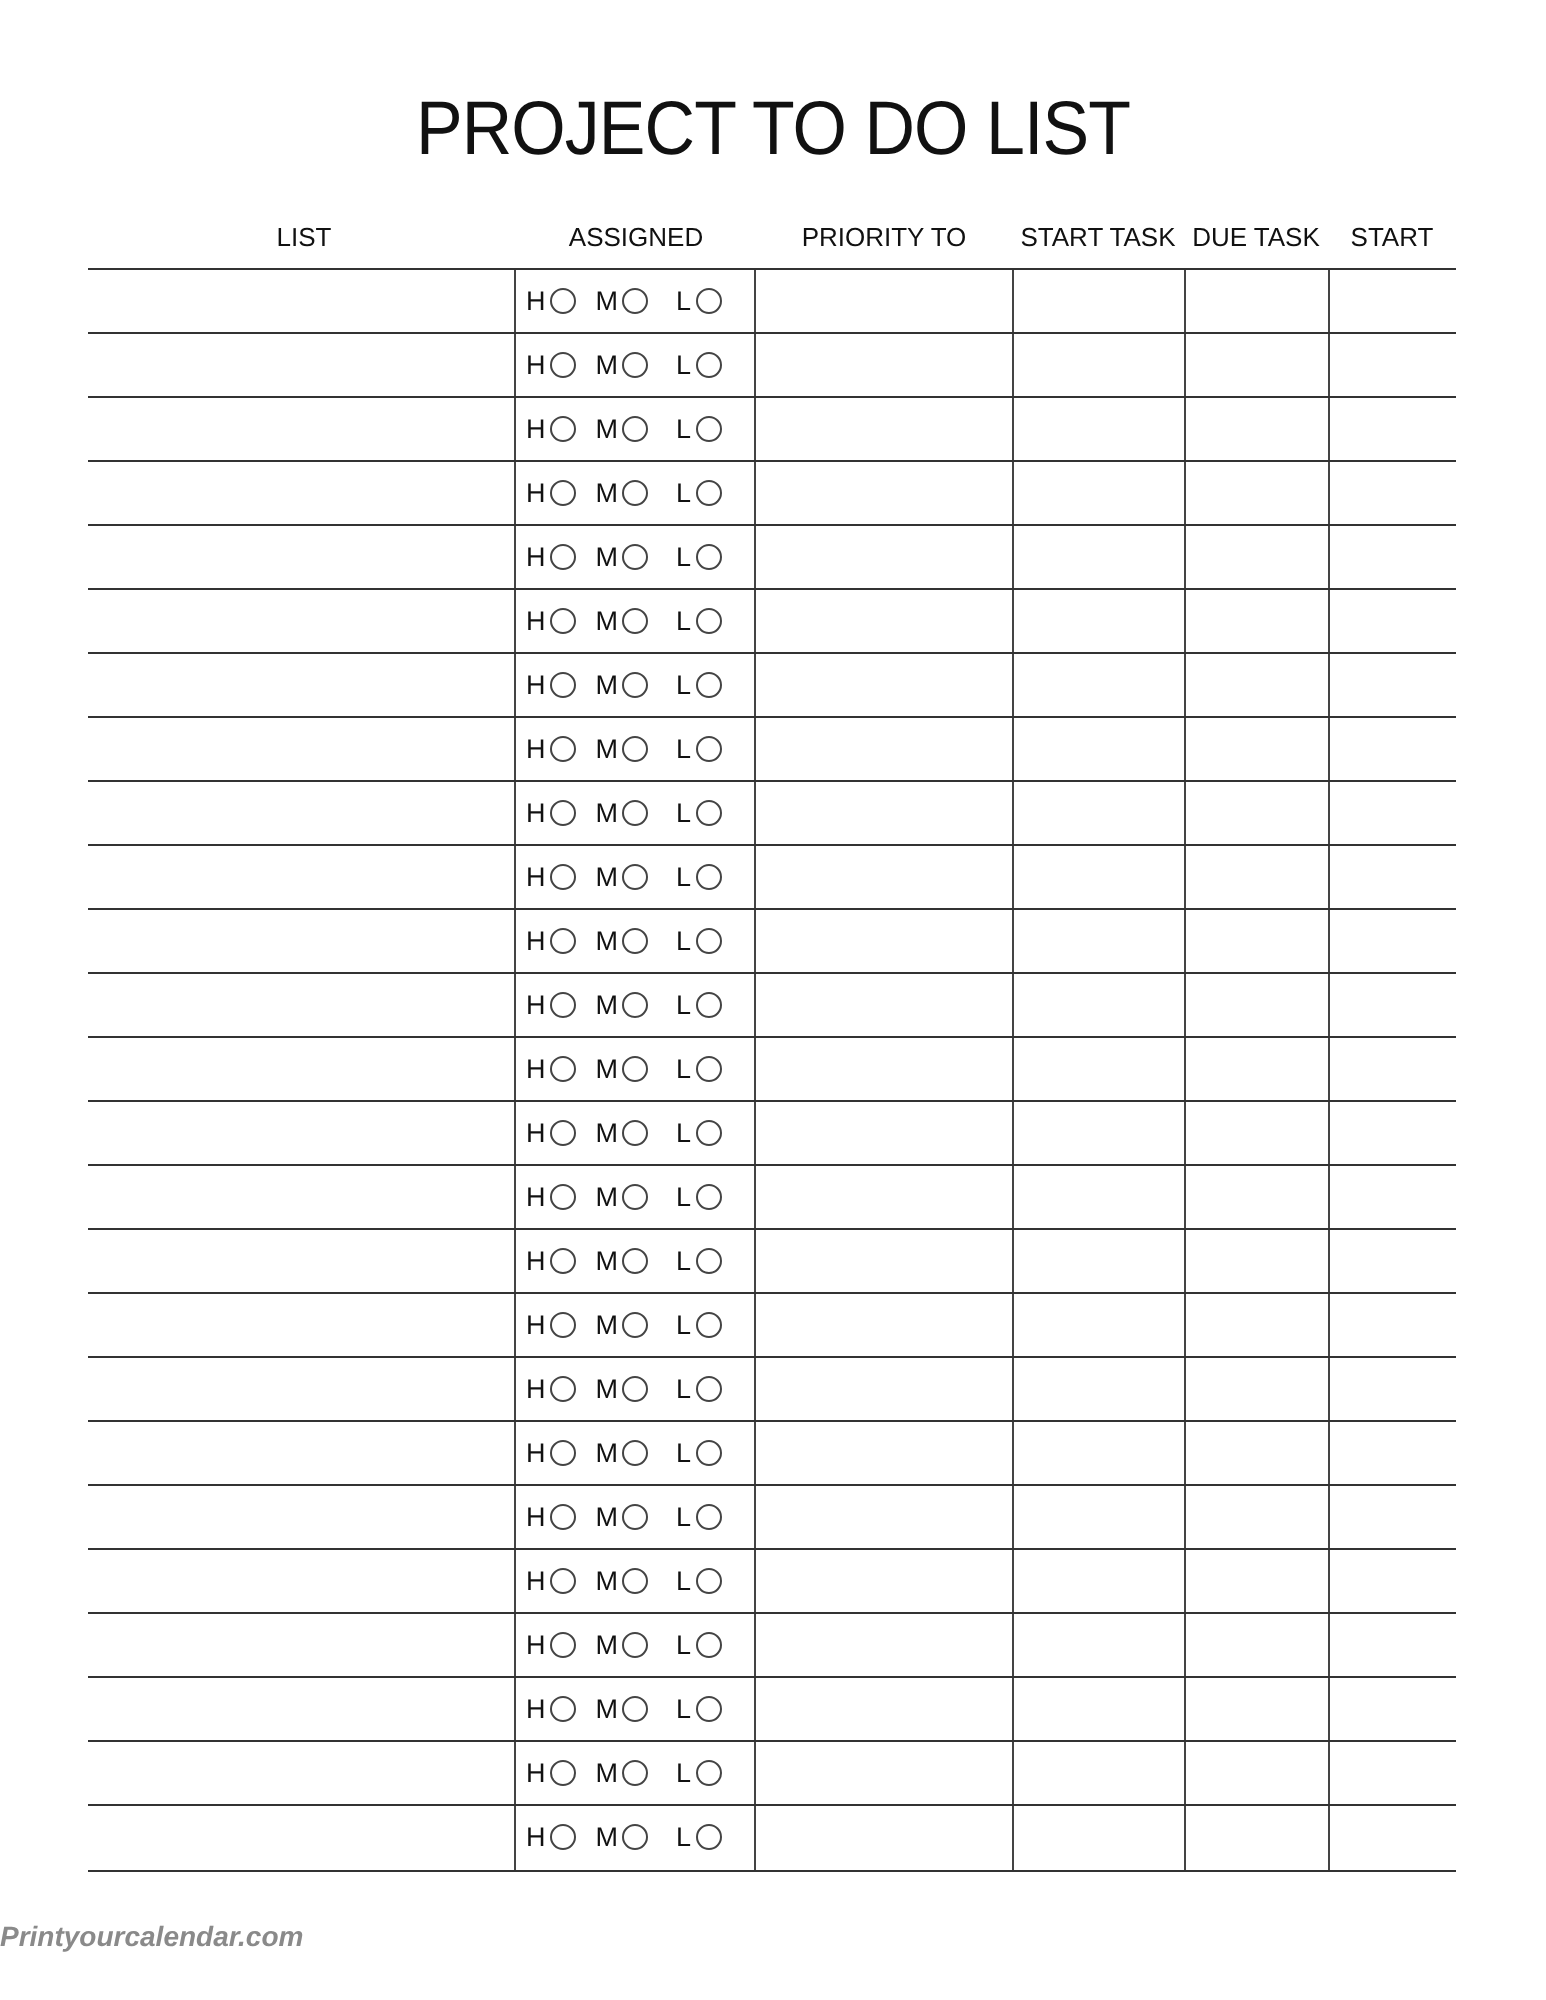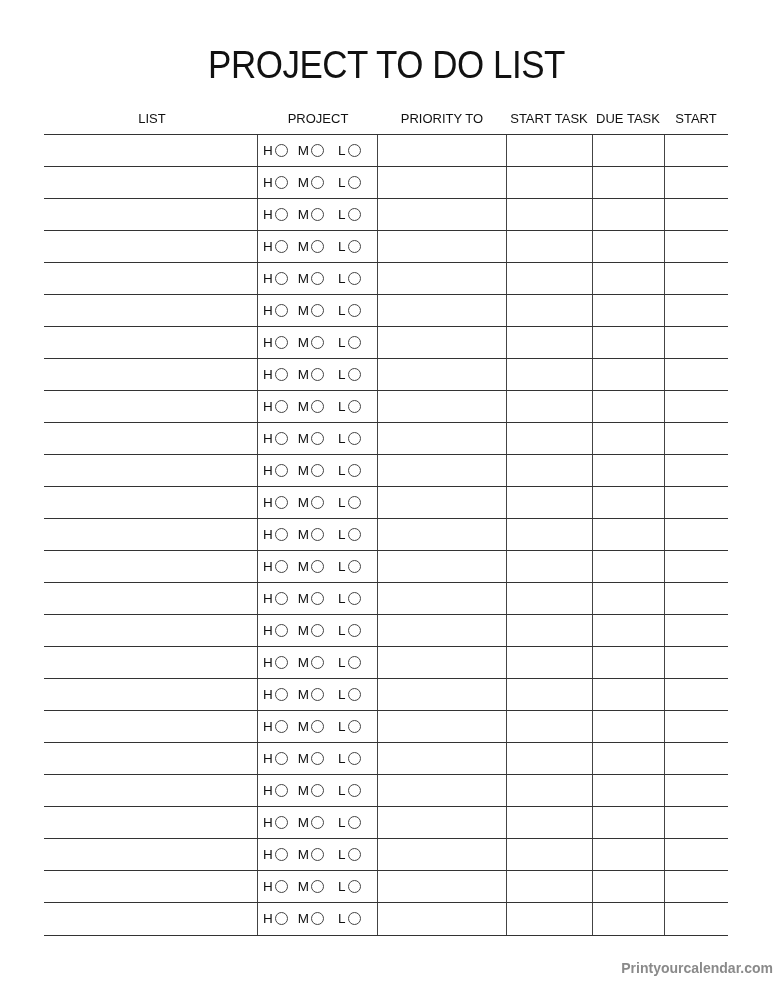--- a/index.html
+++ b/index.html
@@ -6,30 +6,30 @@
   body { width:773px; height:1000px; position:relative; font-family:"Liberation Sans", "DejaVu Sans", sans-serif; color:#111; overflow:hidden; }
   .title { position:absolute; top:44px; left:0; width:773px; text-align:center; font-size:38px; font-weight:400; letter-spacing:-0.5px; transform:scaleX(0.92); transform-origin:center; }
   .hdr { position:absolute; top:111px; font-size:13px; text-align:center; white-space:nowrap; }
   .table { position:absolute; left:44px; top:134px; width:684px; }
   .row { position:relative; height:32px; border-top:1.5px solid #333; box-sizing:border-box; }
   .row.last { border-bottom:1.5px solid #333; height:33.5px; }
   .vl { position:absolute; top:0; bottom:0; width:0; border-left:1.3px solid #444; }
   .prio { position:absolute; left:220px; top:0; width:112px; height:100%; display:flex; align-items:center; font-size:13.5px; }
   .opt { display:flex; align-items:center; }
   .circ { display:inline-block; width:11px; height:11px; border:1px solid #444; border-radius:50%; margin-left:2px; }
-  .footer { position:absolute; top:960px; left:0; width:773px; text-align:right; font-size:14px; font-weight:700; color:#8a8a8a; }
+  .footer { position:absolute; top:960px; left:0; width:773px; text-align:left; font-size:14px; font-weight:700; color:#8a8a8a;font-style:italic; }
 </style>
 </head>
 <body>
 
 <div class="title">PROJECT TO DO LIST</div>
 
 <div>
   <div class="hdr" style="left:102px;width:100px;">LIST</div>
-  <div class="hdr" style="left:268px;width:100px;">PROJECT</div>
+  <div class="hdr" style="left:268px;width:100px;">ASSIGNED</div>
   <div class="hdr" style="left:387px;width:110px;">PRIORITY TO</div>
   <div class="hdr" style="left:504px;width:90px;">START TASK</div>
   <div class="hdr" style="left:590px;width:76px;">DUE TASK</div>
   <div class="hdr" style="left:664px;width:64px;">START</div>
 </div>
 
 <div class="table" id="table">
     <div class="row">
       <div style="position: absolute; top: 0px; bottom: 0px; left: 0px; width: 213px;"></div>
       <div style="position: absolute; top: 0px; bottom: 0px; left: 333px; width: 129px;"></div>

